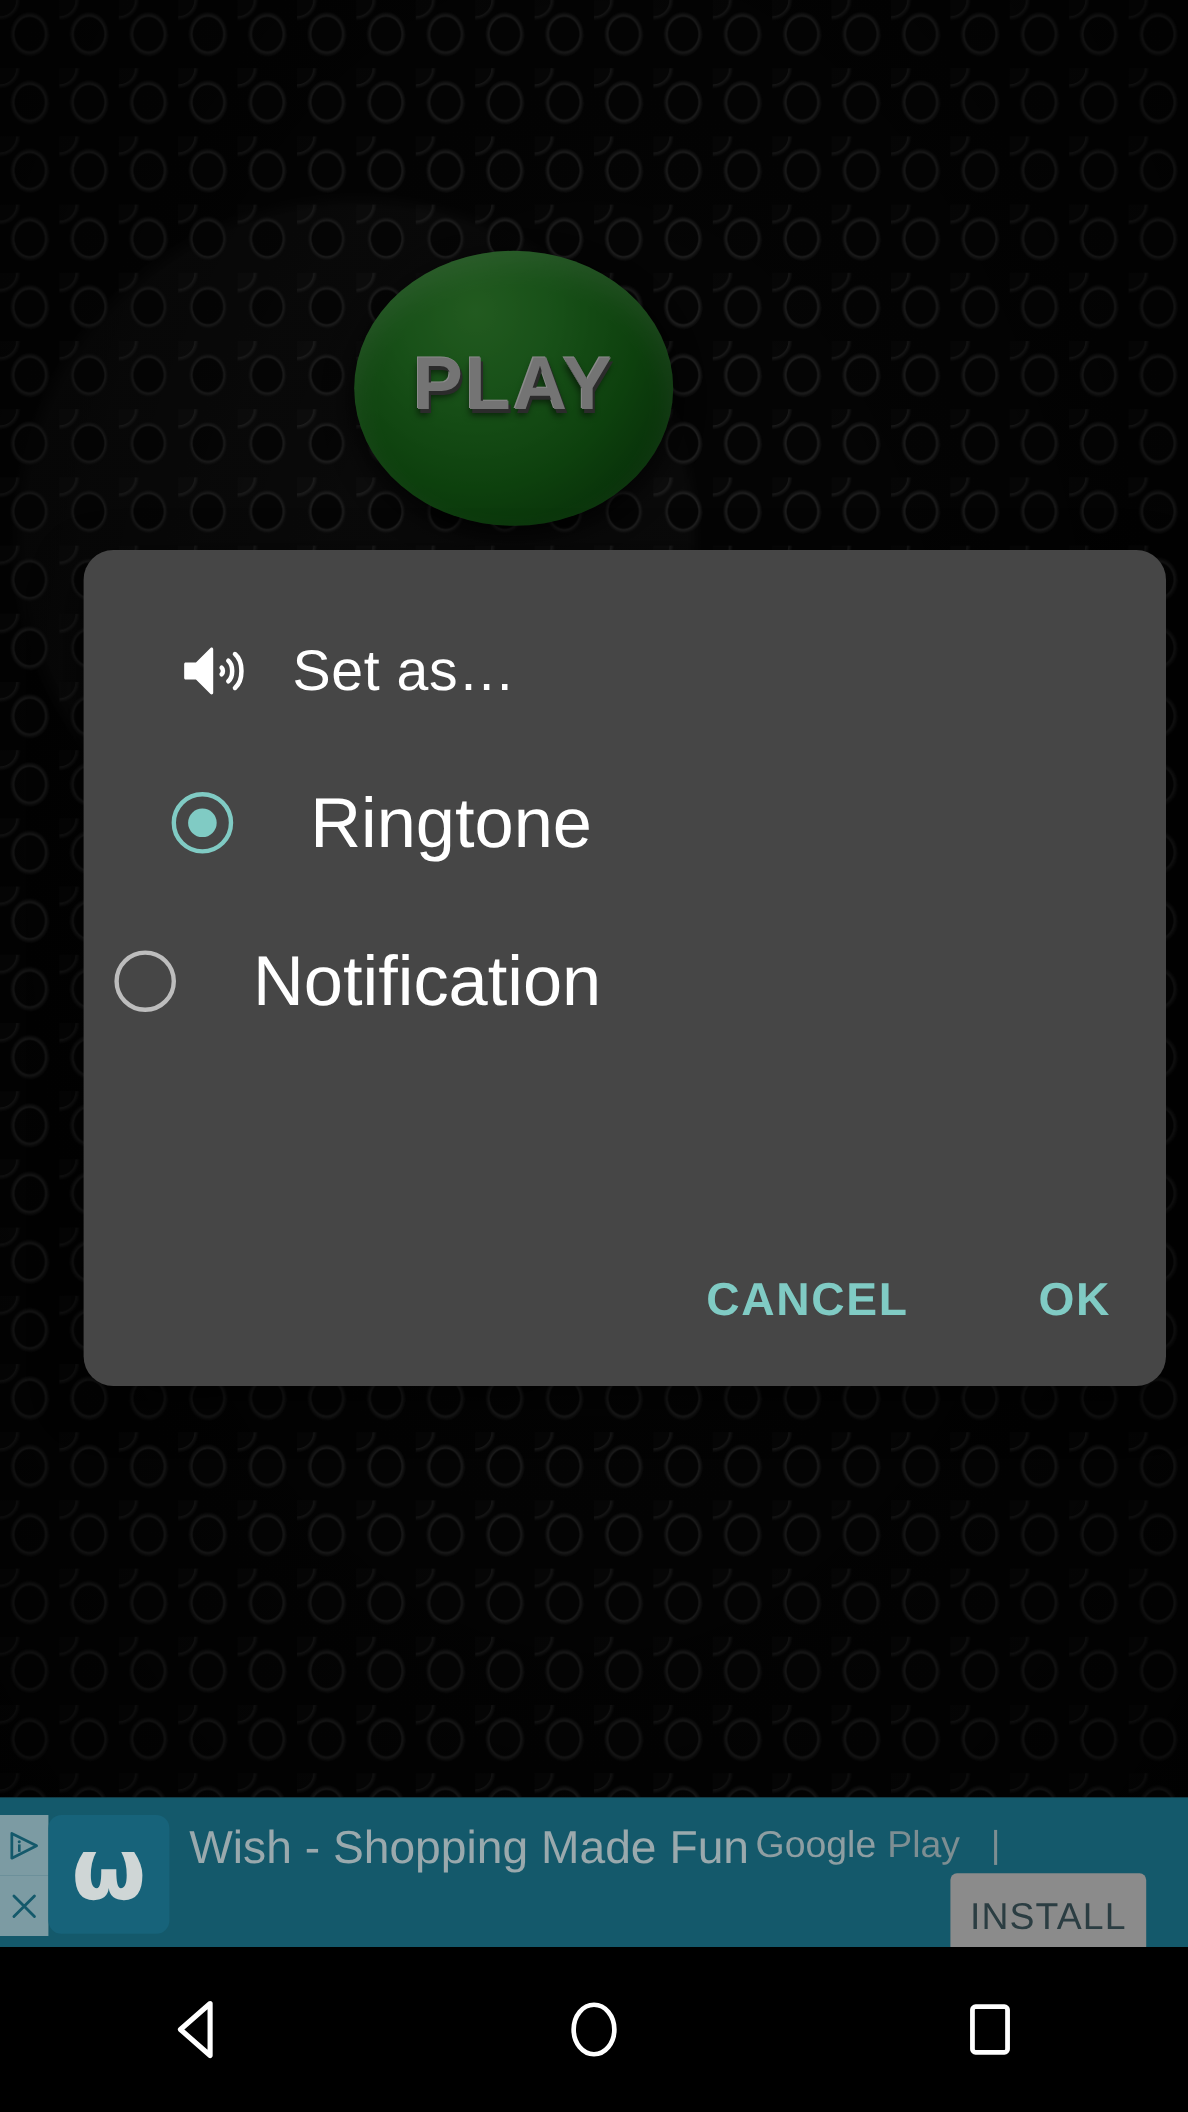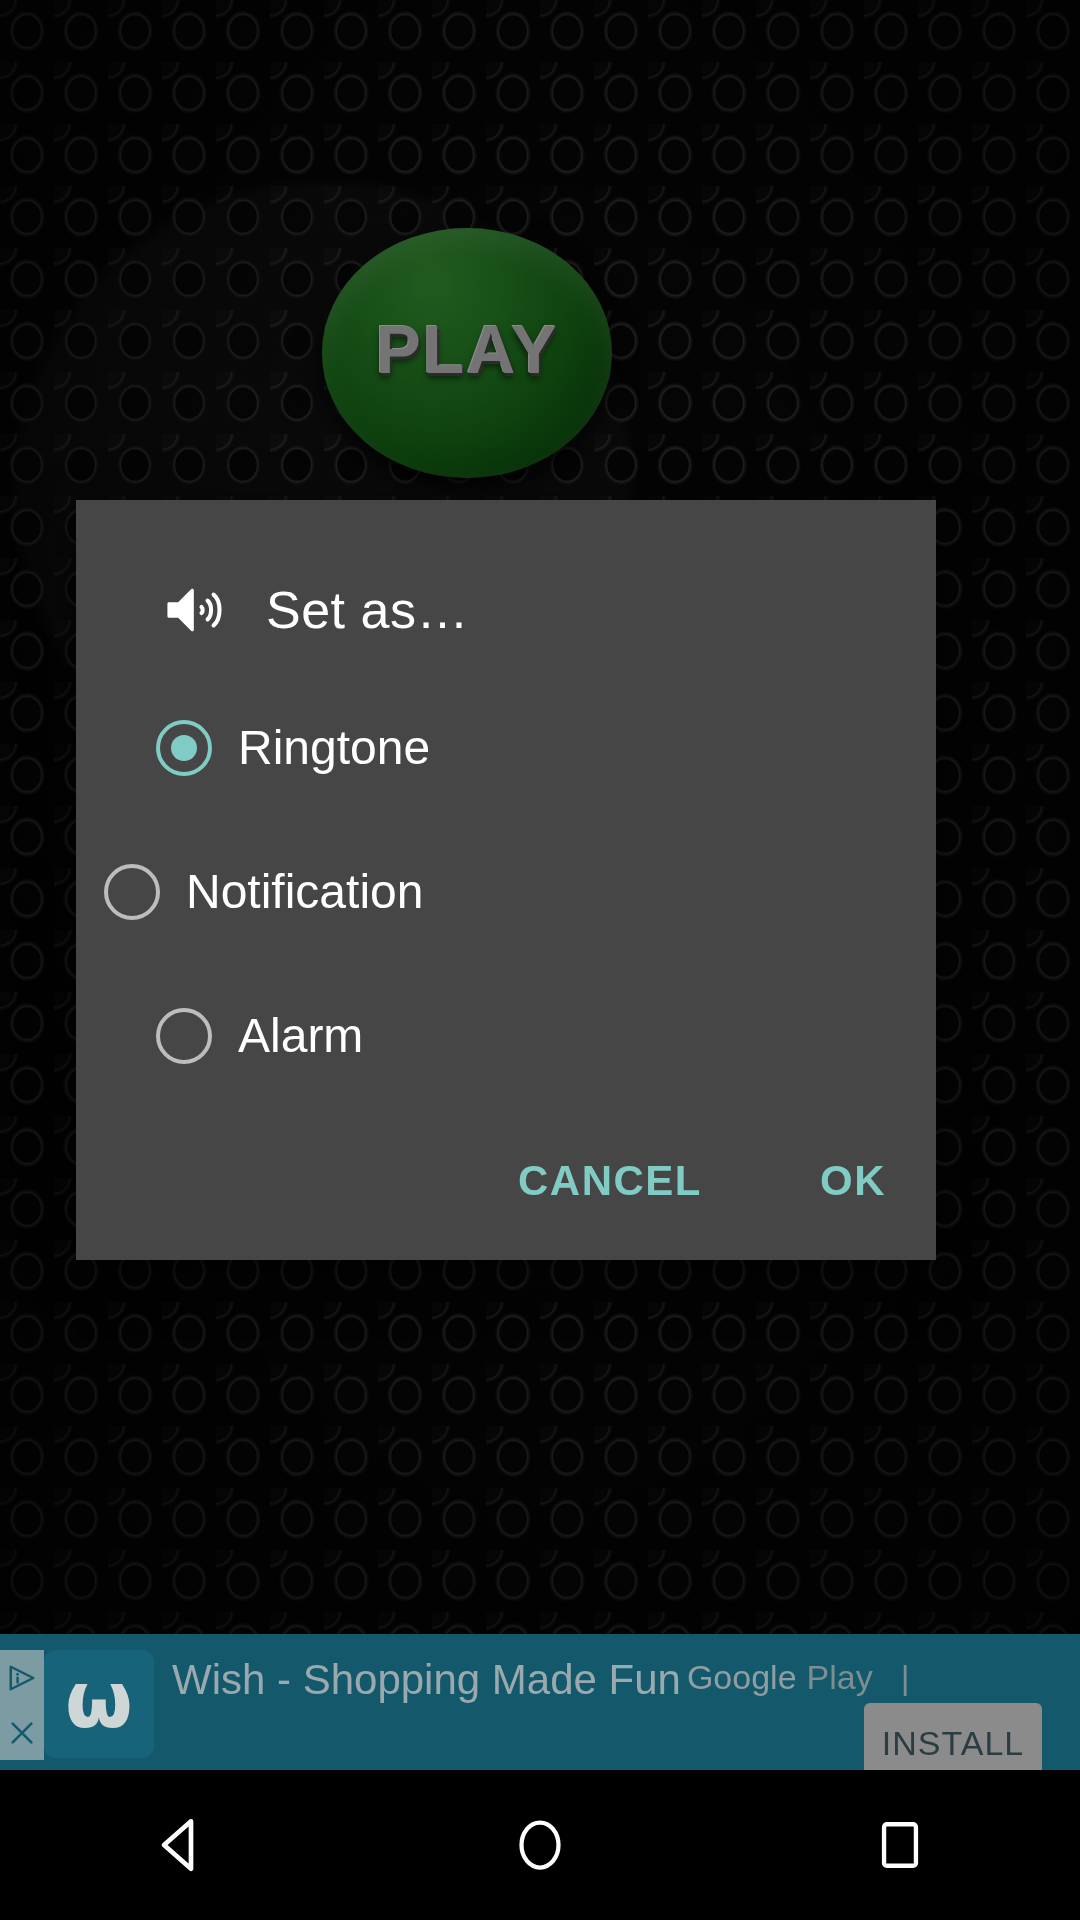--- a/index.html
+++ b/index.html
@@ -86,23 +86,24 @@
   }
 
   
   #scrim{
     position:absolute; left:0; top:0; width:1080px; height:1634px;
     background:rgba(0,0,0,.42);
   }
   #dialog{
     position:absolute;
     left:76px; top:500px;
-    width:860px; height:760px;
+    width:984px; height:760px;
     background:#464646;
     box-shadow:0 14px 44px rgba(0,0,0,.65);
+    border-radius:27px;
   }
 
   #title-row{
     position:absolute; left:0; top:60px;
     width:100%; height:100px;
     display:flex; align-items:center;
     padding-left:84px;
   }
   #speaker-icon{ width:66px; height:66px; flex:0 0 auto; }
   #dialog-title{
@@ -131,23 +132,23 @@
     border:4px solid #bdbdbd;
     display:flex; align-items:center; justify-content:center;
     background:transparent;
   }
   .radio-mark.selected{ border-color:#80cbc4; }
   .radio-dot{
     width:26px; height:26px; border-radius:50%;
     background:#80cbc4;
   }
   .radio-label{
-    margin-left:26px;
+    margin-left:70px;
     color:#ffffff;
-    font-size:48px;
+    font-size:64px;
     line-height:1;
     white-space:nowrap;
   }
 
   #button-bar{
     position:absolute; left:0; bottom:24px;
     width:100%; height:110px;
     display:flex; align-items:center; justify-content:flex-end;
     padding-right:24px;
   }
@@ -279,24 +280,20 @@
         <span class="radio-dot"></span>
       </span>
       <span class="radio-label">Ringtone</span>
     </div>
 
     <div class="radio-row" id="row-1">
       <span class="radio-mark"></span>
       <span class="radio-label">Notification</span>
     </div>
 
-    <div class="radio-row" id="row-2">
-      <span class="radio-mark"></span>
-      <span class="radio-label">Alarm</span>
-    </div>
 
     <div id="button-bar">
       <button class="dialog-btn" id="btn-cancel">CANCEL</button>
       <button class="dialog-btn" id="btn-ok">OK</button>
     </div>
   </div>
 
   <div id="ad-banner">
 
     <div id="ad-badges">

